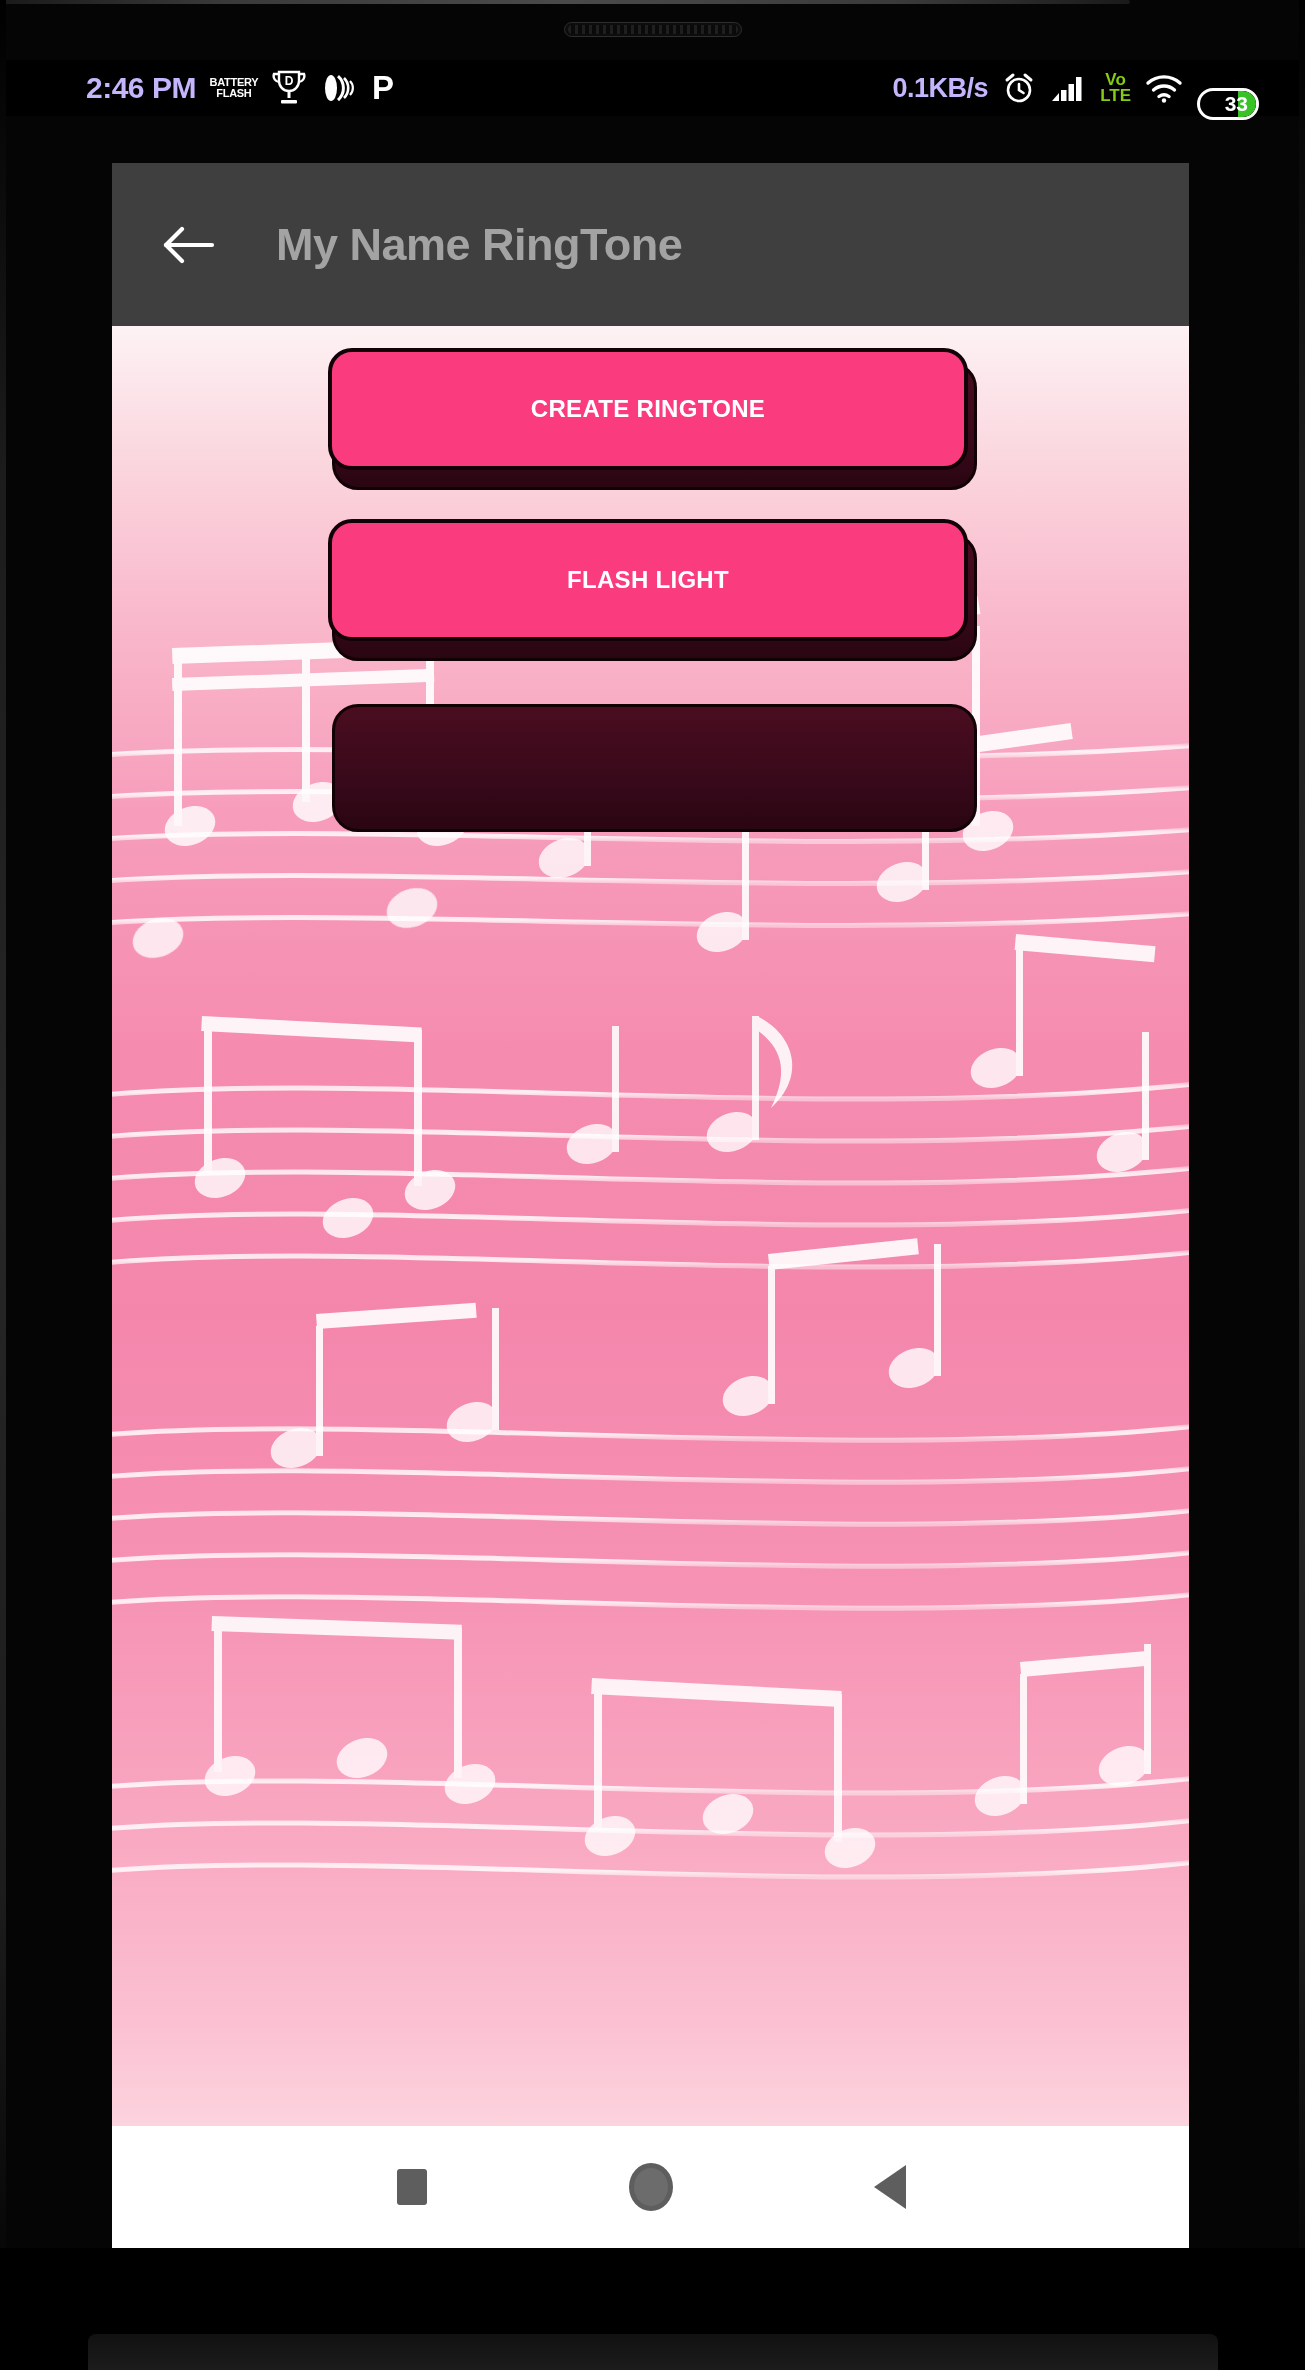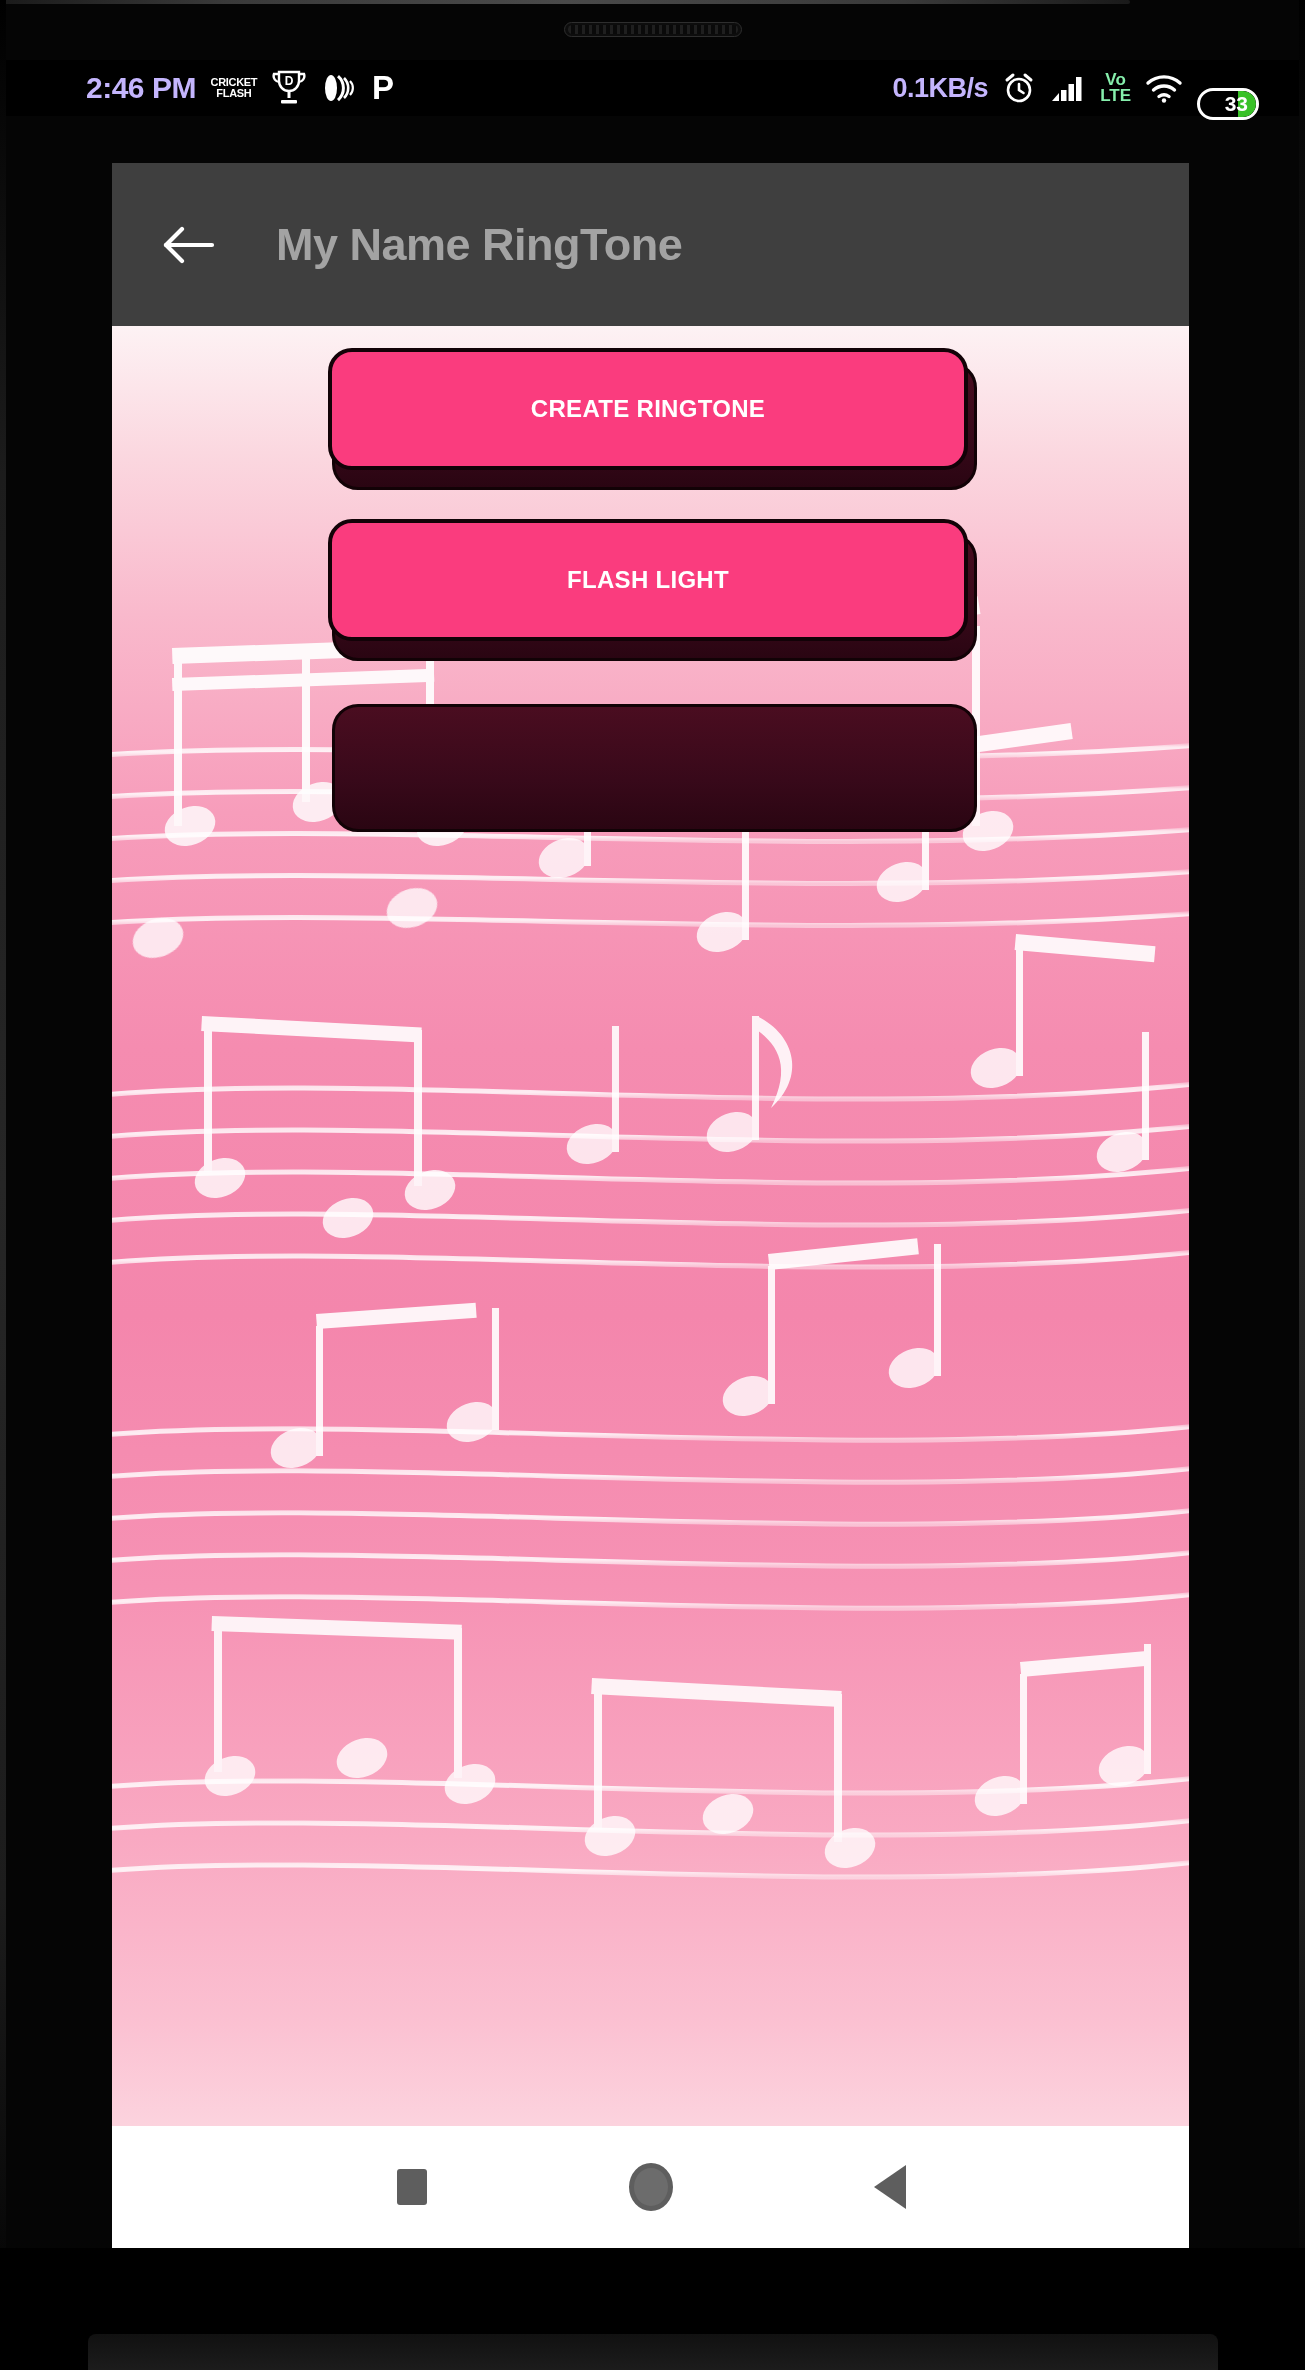--- a/index.html
+++ b/index.html
@@ -77,21 +77,21 @@
     display: flex; flex-direction: column; align-items: center; justify-content: center;
     line-height: 1;
   }
   .cricket-logo .l1 { font-size: 11px; font-weight: bold; color:#fff; letter-spacing:-0.3px;}
   .cricket-logo .l2 { font-size: 11px; font-weight: bold; color:#fff; letter-spacing:-0.3px;}
 
   .icon-svg { display: block; }
 
   #volte {
     display: flex; flex-direction: column; align-items: center; line-height: 0.95;
-    color: #86efac; font-weight: bold; justify-content: center;
+    color: #84cc16; font-weight: bold; justify-content: center;
   }
   #volte .vo { font-size: 17px; }
   #volte .lte { font-size: 17px; }
 
   #battery {
     position: relative;
     width: 62px; height: 32px;
     border: 3px solid #ffffff;
     border-radius: 16px;
     display: flex; align-items: center; justify-content: flex-end;
@@ -260,21 +260,21 @@
   <div id="earpiece">
     <div class="grille"></div>
   </div>
 
   <div id="status-bar">
 
     <div id="status-left">
       <div id="clock">2:46 PM</div>
 
       <div class="cricket-logo">
-        <span class="l1">CRICKET</span>
+        <span class="l1">BATTERY</span>
         <span class="l2">FLASH</span>
       </div>
 
       <svg class="icon-svg" width="34" height="36" viewBox="0 0 34 36">
         <path d="M7 2 h20 v9 a10 10 0 0 1 -20 0 z" fill="none" stroke="#fff" stroke-width="2.4"></path>
         <path d="M7 4 h-5 a6 6 0 0 0 6 8" fill="none" stroke="#fff" stroke-width="2.4"></path>
         <path d="M27 4 h5 a6 6 0 0 1 -6 8" fill="none" stroke="#fff" stroke-width="2.4"></path>
         <rect x="15.5" y="20" width="3" height="8" fill="#fff"></rect>
         <rect x="9" y="30" width="16" height="3.4" rx="1" fill="#fff"></rect>
         <text x="17" y="15" font-size="12" font-weight="bold" fill="#fff" text-anchor="middle" font-family="Liberation Sans, sans-serif">D</text>

